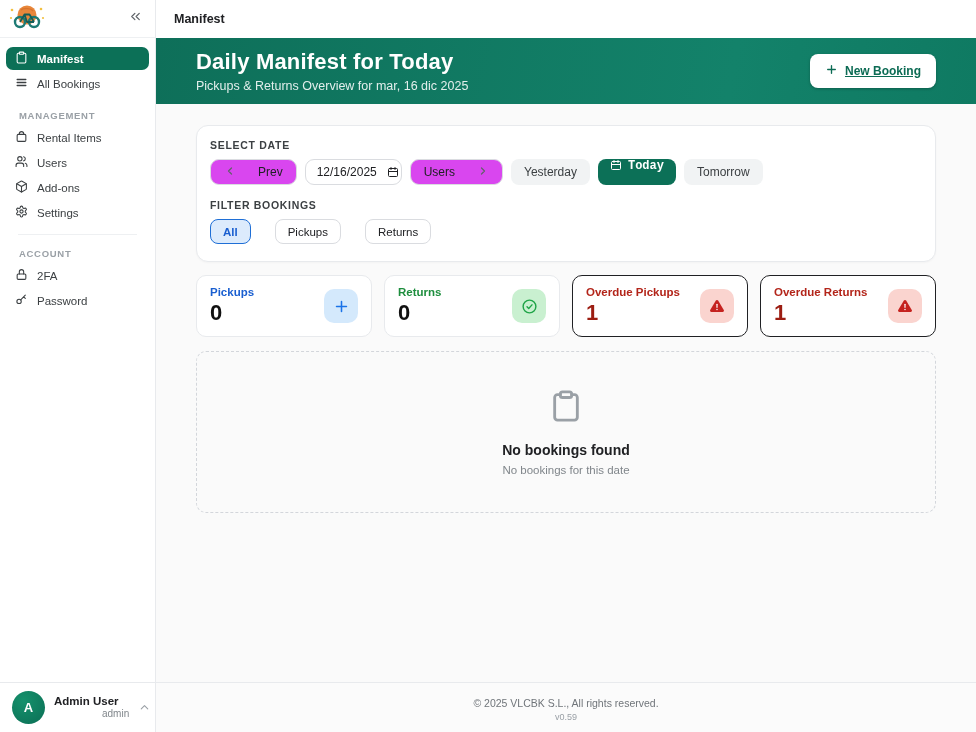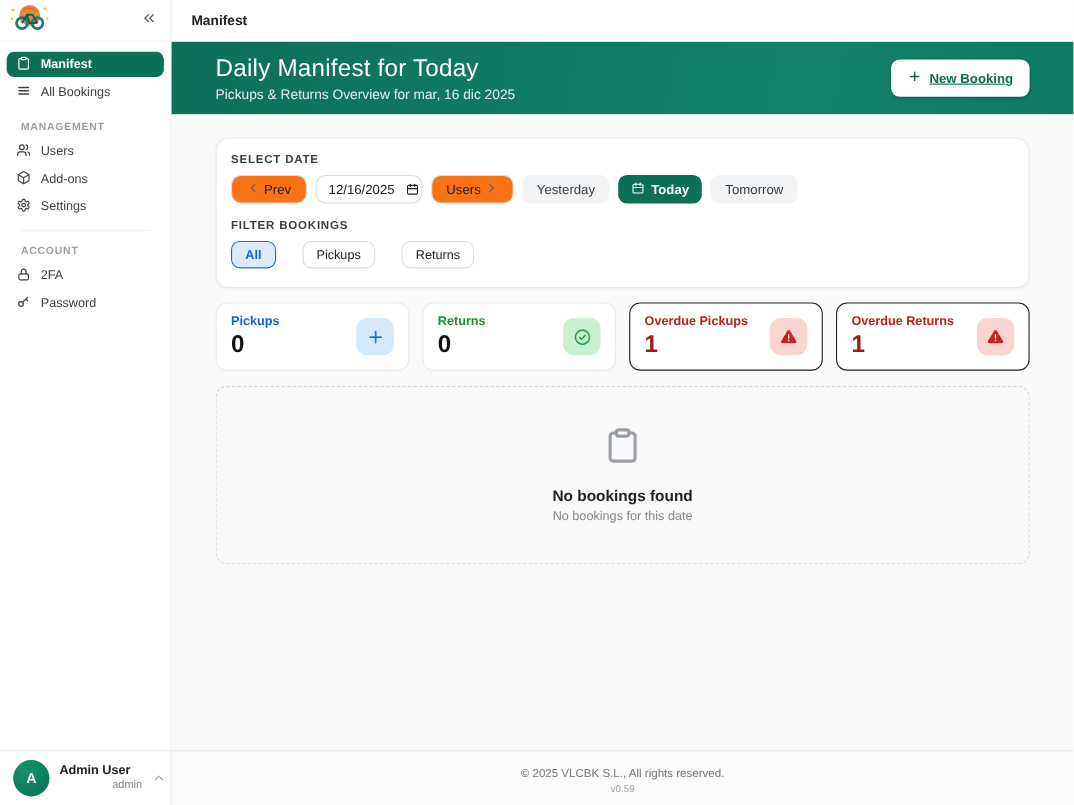--- a/index.html
+++ b/index.html
@@ -23,34 +23,34 @@
   .user-name { font-size:11.5px; font-weight:700; color:#202124; }
   .user-role { font-size:10px; color:#80868b;margin-left:48px; }
   .user-chevron { color:#9aa0a6; display:flex; cursor:pointer; }
 
   
   .main { flex:1; display:flex; flex-direction:column; min-width:0; }
   .topbar { height:38px; background:#fff; display:flex; align-items:center; padding:0 18px; }
   .topbar-title { font-size:12.5px; font-weight:700; color:#202124; }
 
   .banner { height:66px; background:linear-gradient(100deg,#0e6f59 0%,#13826a 70%,#0f7a62 100%); color:#fff; display:flex; align-items:center; justify-content:space-between; padding:0 40px; flex-shrink:0; }
-  .banner-title { font-size:22px; font-weight:400; letter-spacing:.2px; }
+  .banner-title { font-size:22px; font-weight:700; letter-spacing:.2px; }
   .banner-sub { font-size:12.5px; opacity:.88; margin-top:4px; }
   .btn-new-booking { display:flex; align-items:center; gap:7px; background:#fff; color:#0c6b54; border:none; border-radius:8px; padding:9px 15px; font-size:12px; font-weight:700; font-family:inherit; cursor:pointer; box-shadow:0 1px 3px rgba(0,0,0,.25);text-decoration:underline; }
 
   .content { flex:1; background:#fafafa; padding:21px 40px 0 40px; overflow:hidden; }
 
   .date-card { background:#fff; border:1px solid #e8eaed; border-radius:12px; padding:13px 13px 17px 13px; box-shadow:0 1px 2px rgba(0,0,0,.03); }
   .field-label { font-size:10.5px; font-weight:700; letter-spacing:.7px; color:#3c4043; text-transform:uppercase; margin-bottom:8px; }
   .controls-row { display:flex; align-items:center; gap:8px; }
-  .btn-outline { display:flex; align-items:center; gap:4px; background:#f97316; border:1px solid #dadce0; border-radius:9px; padding:0 13px; height:26px; font-size:12px; font-weight:500; color:#202124; font-family:inherit; cursor:pointer; }
+  .btn-outline { display:flex; align-items:center; gap:22px; background:#d946ef; border:1px solid #dadce0; border-radius:9px; padding:0 13px; height:26px; font-size:12px; font-weight:500; color:#202124; font-family:inherit; cursor:pointer; }
   .date-input { display:flex; align-items:center; justify-content:space-between; gap:10px; background:#fff; border:1px solid #dadce0; border-radius:9px; padding:0 11px; height:26px; width:97px; font-size:12px; color:#202124; cursor:text; }
   .date-input .cal { color:#202124; display:flex; }
   .btn-ghost { background:#f1f3f4; border:none; border-radius:8px; padding:0 13px; height:26px; font-size:12px; color:#3c4043; font-family:inherit; cursor:pointer; }
-  .btn-today { display:flex; align-items:center; gap:6px; background:#0c7057; border:none; border-radius:8px; padding:0 12px; height:26px; font-size:12px; font-weight:600; color:#fff; font-family:Liberation Sans, sans-serif; cursor:pointer; }
+  .btn-today { display:flex; gap:6px; background:#0c7057; border:none; border-radius:8px; padding:0 12px; height:26px; font-size:12px; font-weight:600; color:#fff; font-family:Liberation Mono, monospace; cursor:pointer; }
   .filters-row { display:flex; align-items:center; gap:24px; }
   .filter-block { margin-top:14px; }
   .chip { background:#fff; border:1px solid #dadce0; border-radius:8px; padding:0 12px; height:25px; font-size:11.5px; color:#202124; font-family:inherit; cursor:pointer; }
   .chip.active { background:#dcebfc; border:1.5px solid #1f6fd6; color:#1a5fd0; font-weight:600; }
 
   .stats { display:grid; grid-template-columns:repeat(4,1fr); gap:12px; margin-top:13px; }
   .stat { background:#fff; border:1px solid #e8eaed; border-radius:10px; padding:10px 13px; display:flex; align-items:center; justify-content:space-between; height:62px; }
   .stat .txt { line-height:1.15; }
   .stat .label { font-size:11.5px; font-weight:700; margin-bottom:1px; }
   .stat .value { font-size:22px; font-weight:700; color:#111; letter-spacing:.3px; }
@@ -115,20 +115,29 @@
       <div class="nav-item">
         <span>
           <svg width="13" height="13" viewBox="0 0 24 24" fill="none" stroke="currentColor" stroke-width="2.4" stroke-linecap="round">
               <path d="M4 6.5h16M4 12h16M4 17.5h16"></path>
             </svg>
         </span>
         <span>All Bookings</span>
       </div>
 
       <div class="section-label">Management</div>
+      <div class="nav-item">
+        <span>
+          <svg width="13" height="13" viewBox="0 0 24 24" fill="none" stroke="currentColor" stroke-width="2" stroke-linecap="round" stroke-linejoin="round">
+              <rect x="4" y="8" width="16" height="13" rx="2"></rect>
+              <path d="M8 8V7a4 4 0 0 1 8 0v1"></path>
+            </svg>
+        </span>
+        <span>Rental Items</span>
+      </div>
       <div class="nav-item">
         <span>
           <svg width="13" height="13" viewBox="0 0 24 24" fill="none" stroke="currentColor" stroke-width="2" stroke-linecap="round" stroke-linejoin="round">
               <path d="M16 21v-2a4 4 0 0 0-4-4H6a4 4 0 0 0-4 4v2"></path>
               <circle cx="9" cy="7" r="4"></circle>
               <path d="M22 21v-2a4 4 0 0 0-3-3.87M16 3.13a4 4 0 0 1 0 7.75"></path>
             </svg>
         </span>
         <span>Users</span>
       </div>

